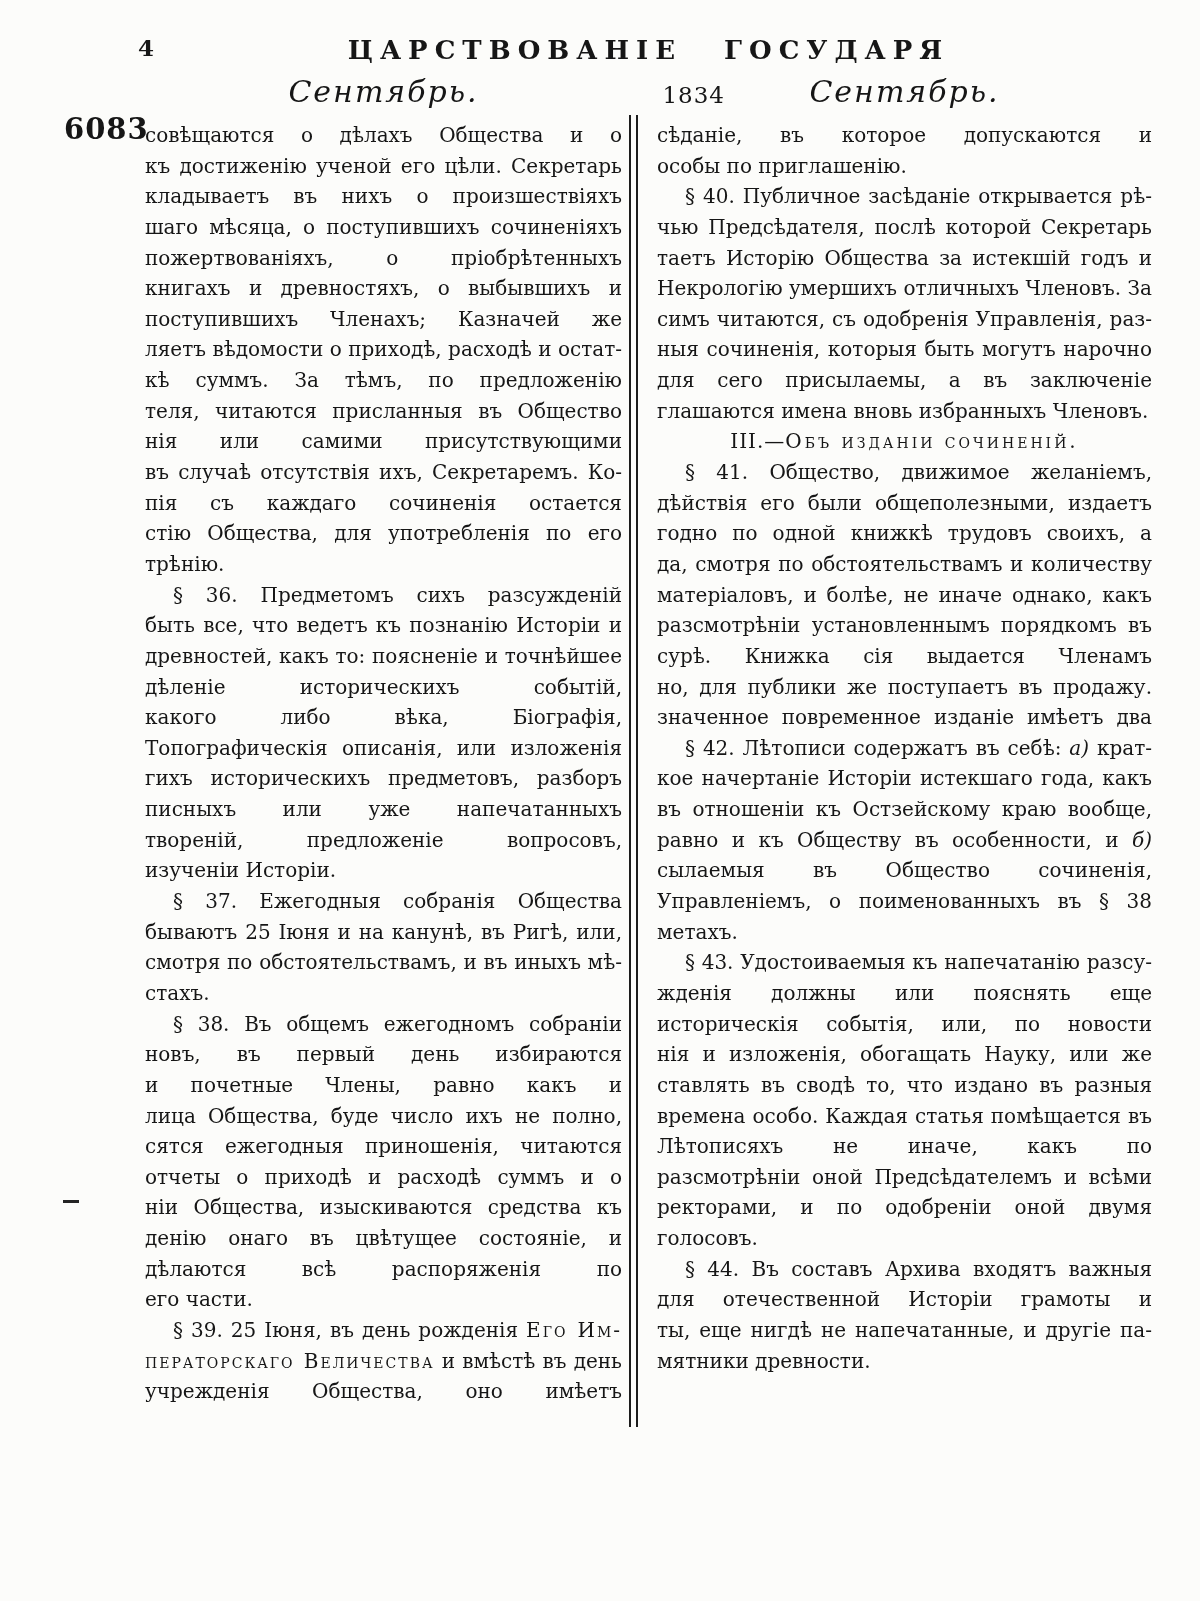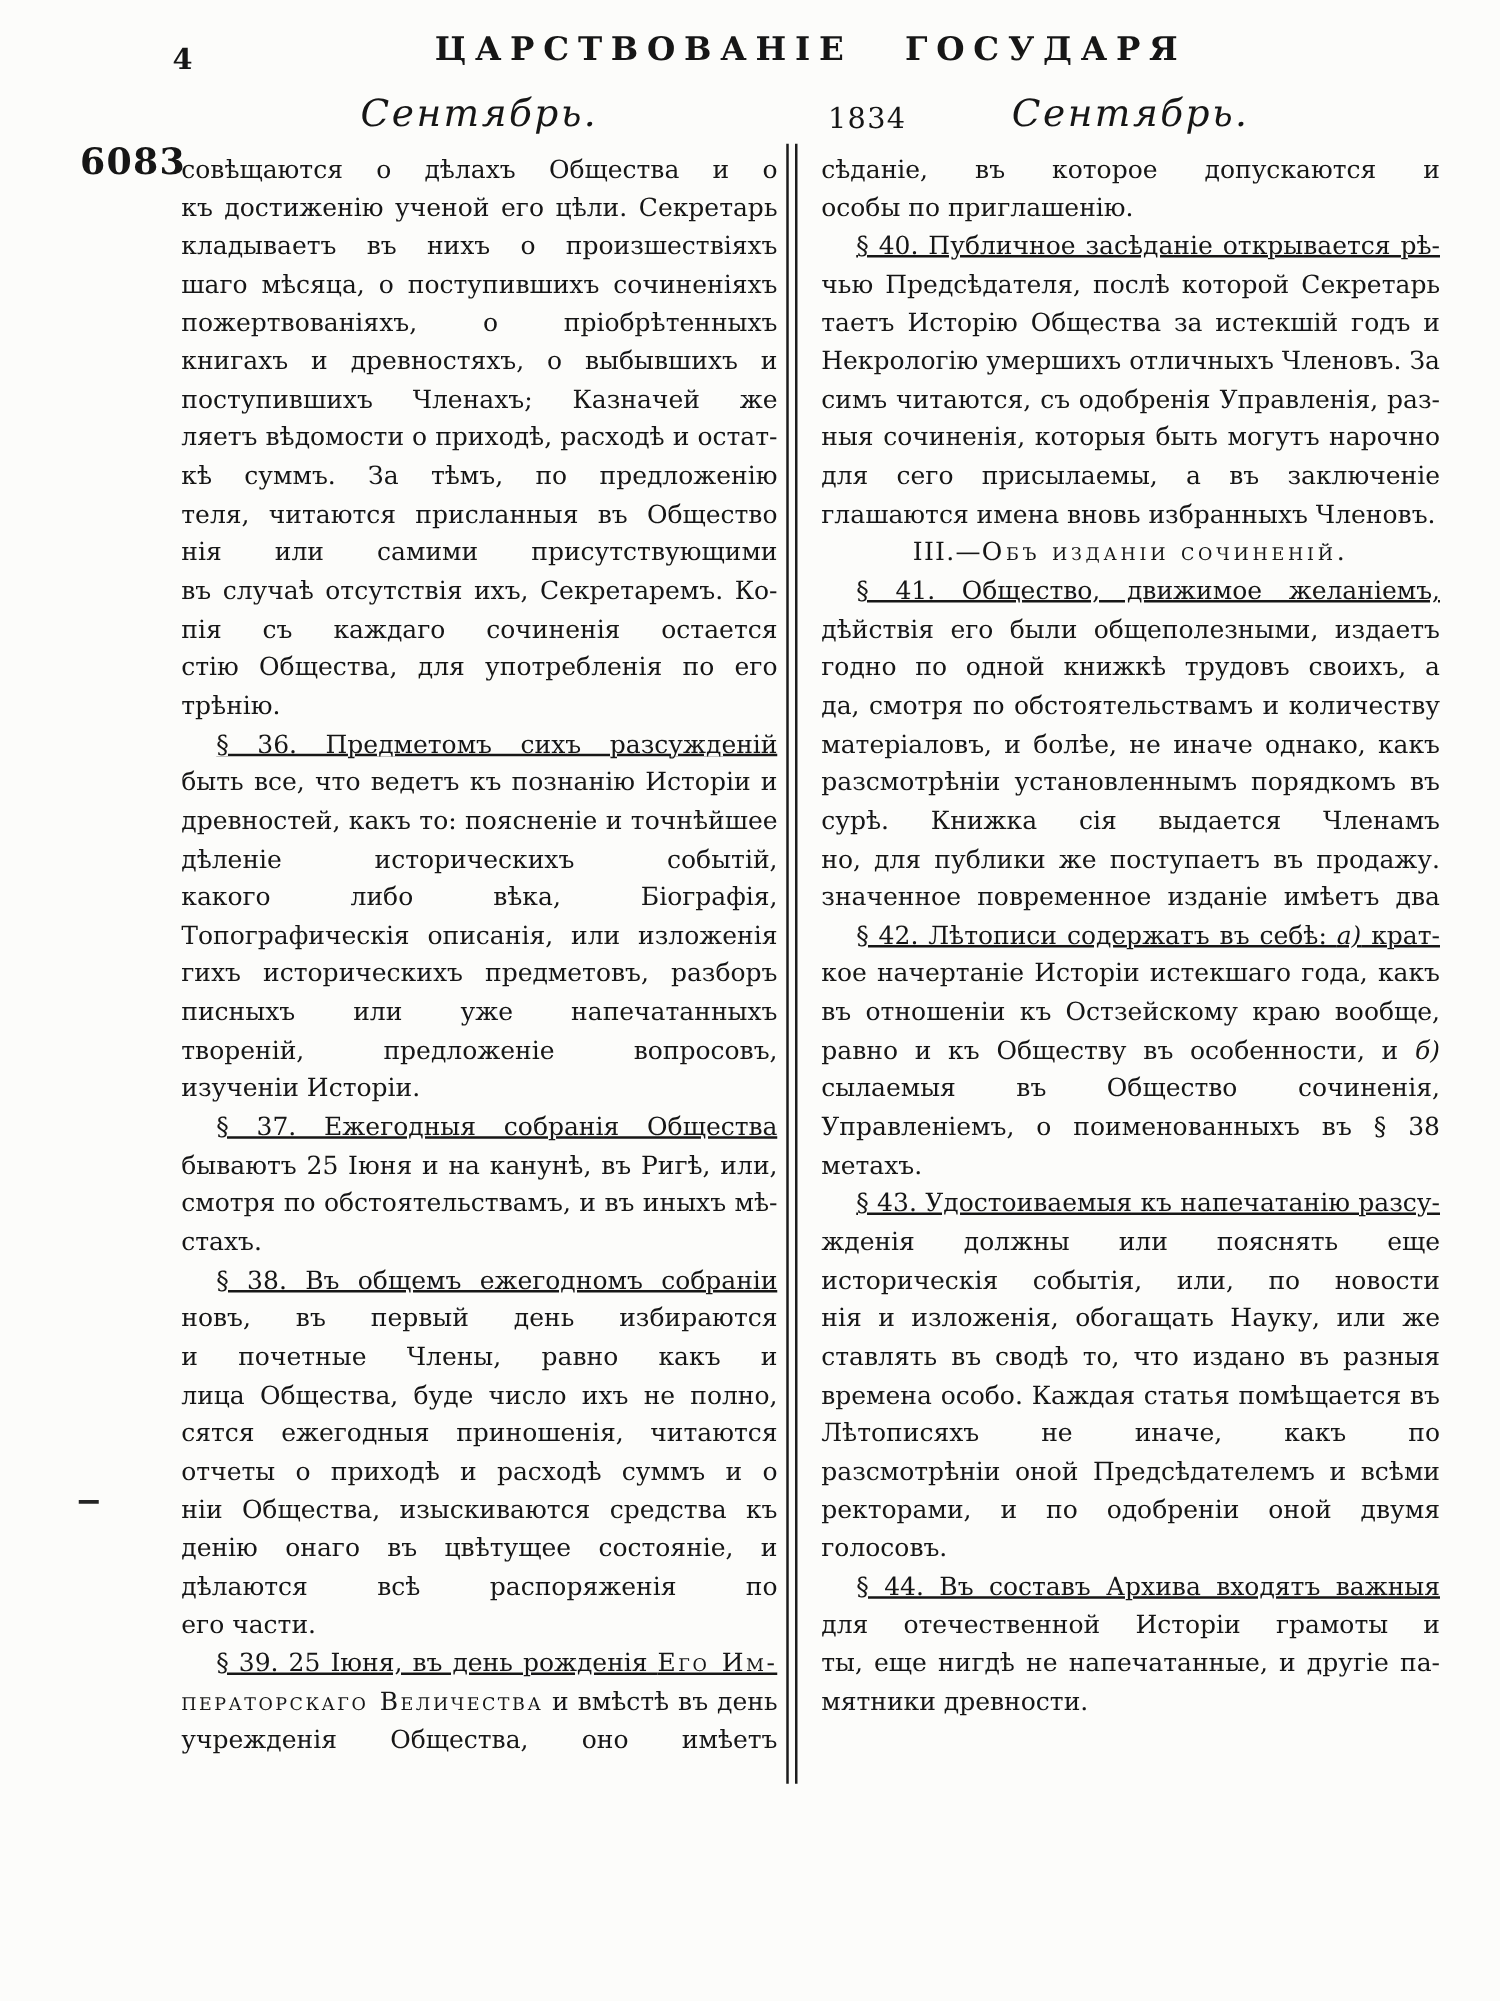--- a/index.html
+++ b/index.html
@@ -9,21 +9,21 @@
     font-family:"DejaVu Serif","Liberation Serif",serif;
     color:#161616;
     position:relative;
     overflow:hidden;
   }
   #page{position:absolute;inset:0;}
 
   
   .pagenum{position:absolute;left:138px;top:34px;font-size:23px;font-weight:bold;}
   .title{
-    position:absolute;left:145px;top:25px;width:1007px;
+    position:absolute;left:145px;top:35px;width:1007px;
     text-align:center;font-size:26px;font-weight:bold;
     letter-spacing:7px;word-spacing:26px;
   }
   .month{
     position:absolute;top:74px;
     font-style:italic;font-size:30px;letter-spacing:2px;
     text-align:center;
   }
   #month-left{left:145px;width:477px;}
   #month-right{left:657px;width:495px;}
@@ -41,21 +41,21 @@
   .margin-dash{position:absolute;left:63px;top:1200px;width:16px;height:3px;background:#242424;}
 
   
   .ln{
     height:30.65px;line-height:30.65px;
     font-size:20px;
     text-align:justify;text-align-last:justify;
     overflow:hidden;
   }
   .ln.last{text-align-last:left;}
-  .ln.ind{text-indent:28px;text-decoration:underline;}
+  .ln.ind{text-indent:28px;}
   .ln.ctr{text-align:center;text-align-last:center;letter-spacing:1px;}
   .sc{font-variant:small-caps;letter-spacing:2px;text-align:center;}
   .ctr .sc{letter-spacing:3px;}
   .it{font-style:italic;}
 </style>
 </head>
 <body>
 
 <div id="page">
   <div class="pagenum">4</div>

